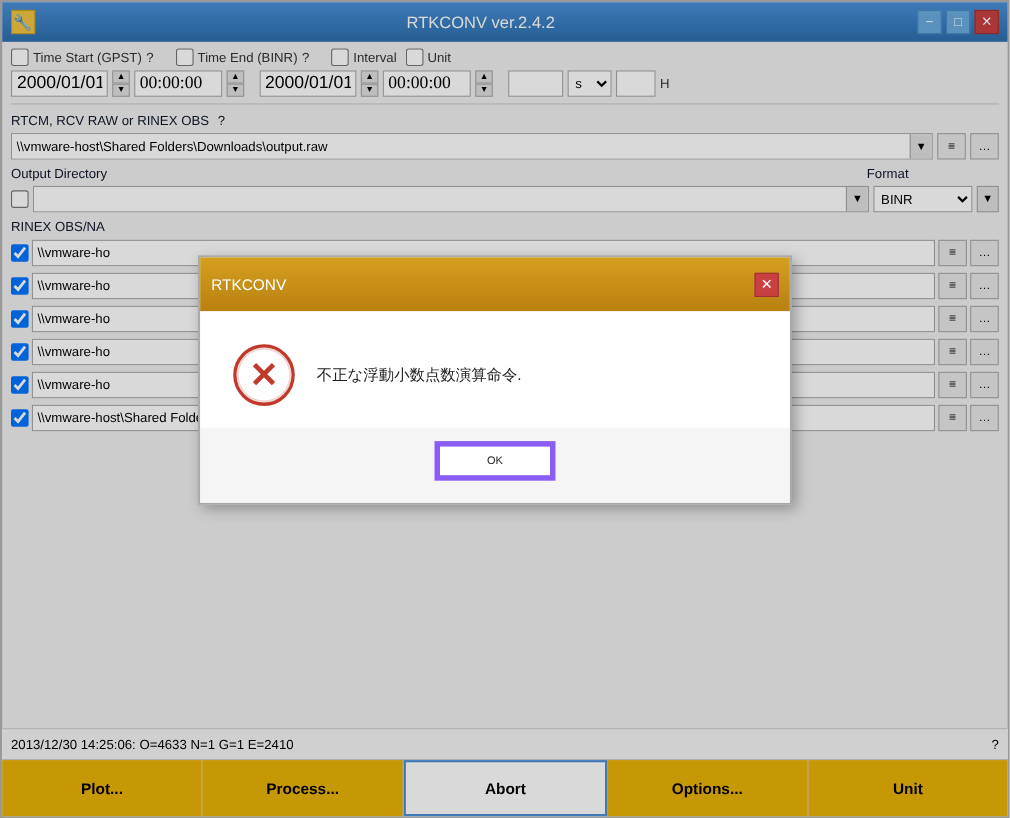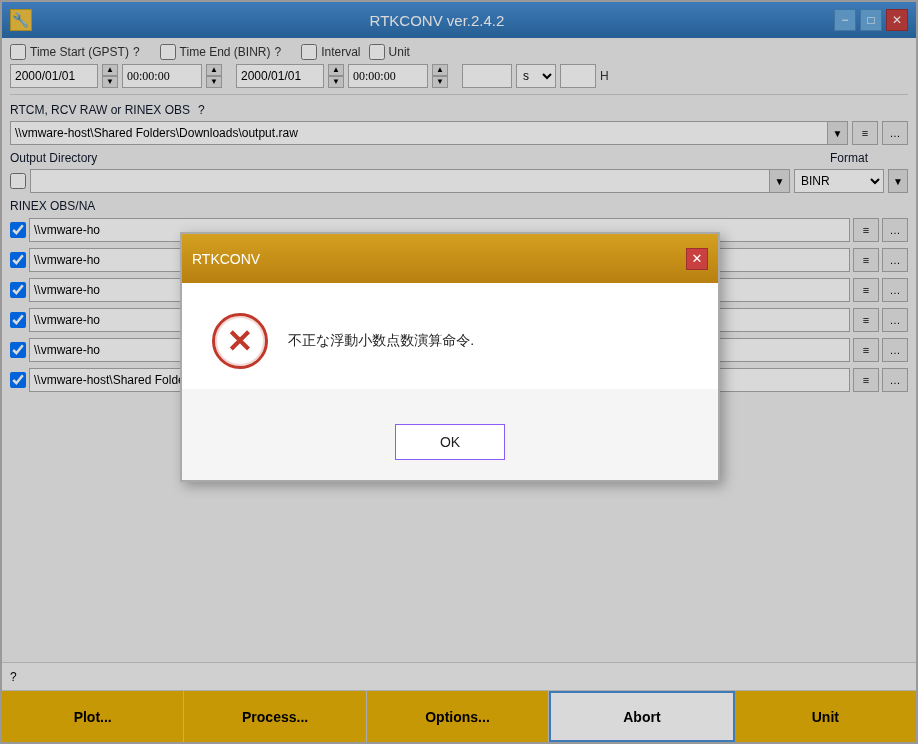--- a/index.html
+++ b/index.html
@@ -89,21 +89,21 @@
 
     
     .lbl { color: #333; font-size: 12px; }
 
     
     .inp {
       border: 1px solid #aaa;
       background: white;
       height: 24px;
       padding: 0 4px;
-      font-size: 12px;
+      font-size: 16px;
       font-family: inherit;
     }
     .inp-date { width: 88px; }
     .inp-time { width: 80px; font-family: Liberation Serif, serif; }
     .inp-num { width: 40px; }
 
     
     .spin-wrap {
       display: flex;
       flex-direction: column;
@@ -311,26 +311,25 @@
     }
     .dialog-footer {
       padding: 12px 30px 20px;
       display: flex;
       justify-content: center;
       background: #f5f5f5;
     }
     .ok-btn {
       width: 110px; height: 36px;
       background: white;
-      border: 1px solid #8b5cf6;
+      border: 5px solid #8b5cf6;
       color: #222;
-      font-size: 14px;
+      font-size: 10px;
       cursor: pointer;
       font-family: inherit;
-      margin-top: 23px;
     }
   </style>
 </head>
 <body>
 
 <div class="main-window">
 
   <div class="title-bar">
     <div class="title-bar-icon">
       <span>🔧</span>
@@ -403,21 +402,21 @@
       <div class="inp-combo-wrap">
         <input type="text" value="\\vmware-host\Shared Folders\Downloads\output.raw" style="">
         <div class="combo-arrow">▼</div>
       </div>
       <button class="small-btn">≡</button>
       <button class="small-btn">…</button>
     </div>
 
     <div class="row" style="justify-content: space-between;">
       <span class="section-label">Output Directory</span>
-      <span class="section-label" style="margin-right: 40px;">Format</span>
+      <span class="section-label" style="margin-right: 82px;">Format</span>
     </div>
 
     <div class="row">
       <input type="checkbox" class="cb" style="">
       <div class="inp-combo-wrap" style="flex:1;">
         <input type="text" style="">
         <div class="combo-arrow">▼</div>
       </div>
       <select class="sel" style="width:90px; height:24px;">
         <option>BINR</option>
@@ -475,28 +474,29 @@
       <div class="file-inp-wrap">
         <span>\\vmware-host\Shared Folders\Downloads\output.sbs</span>
       </div>
       <button class="small-btn">≡</button>
       <button class="small-btn">…</button>
     </div>
 
   </div>
 
   <div class="status-bar">
+    <span>2013/12/30 14:25:06: O=4633 N=1 G=1 E=2410</span>
     <span>?</span>
   </div>
 
   <div class="bottom-btns">
     <button class="bottom-btn">Plot...</button>
     <button class="bottom-btn">Process...</button>
+    <button class="bottom-btn active">Abort</button>
     <button class="bottom-btn">Options...</button>
-    <button class="bottom-btn active">Abort</button>
     <button class="bottom-btn">Unit</button>
   </div>
 
   <div class="overlay"></div>
 
   <div class="dialog">
     <div class="dialog-titlebar">
       <span class="dialog-title-text">RTKCONV</span>
       <button class="dialog-close-btn">✕</button>
     </div>

